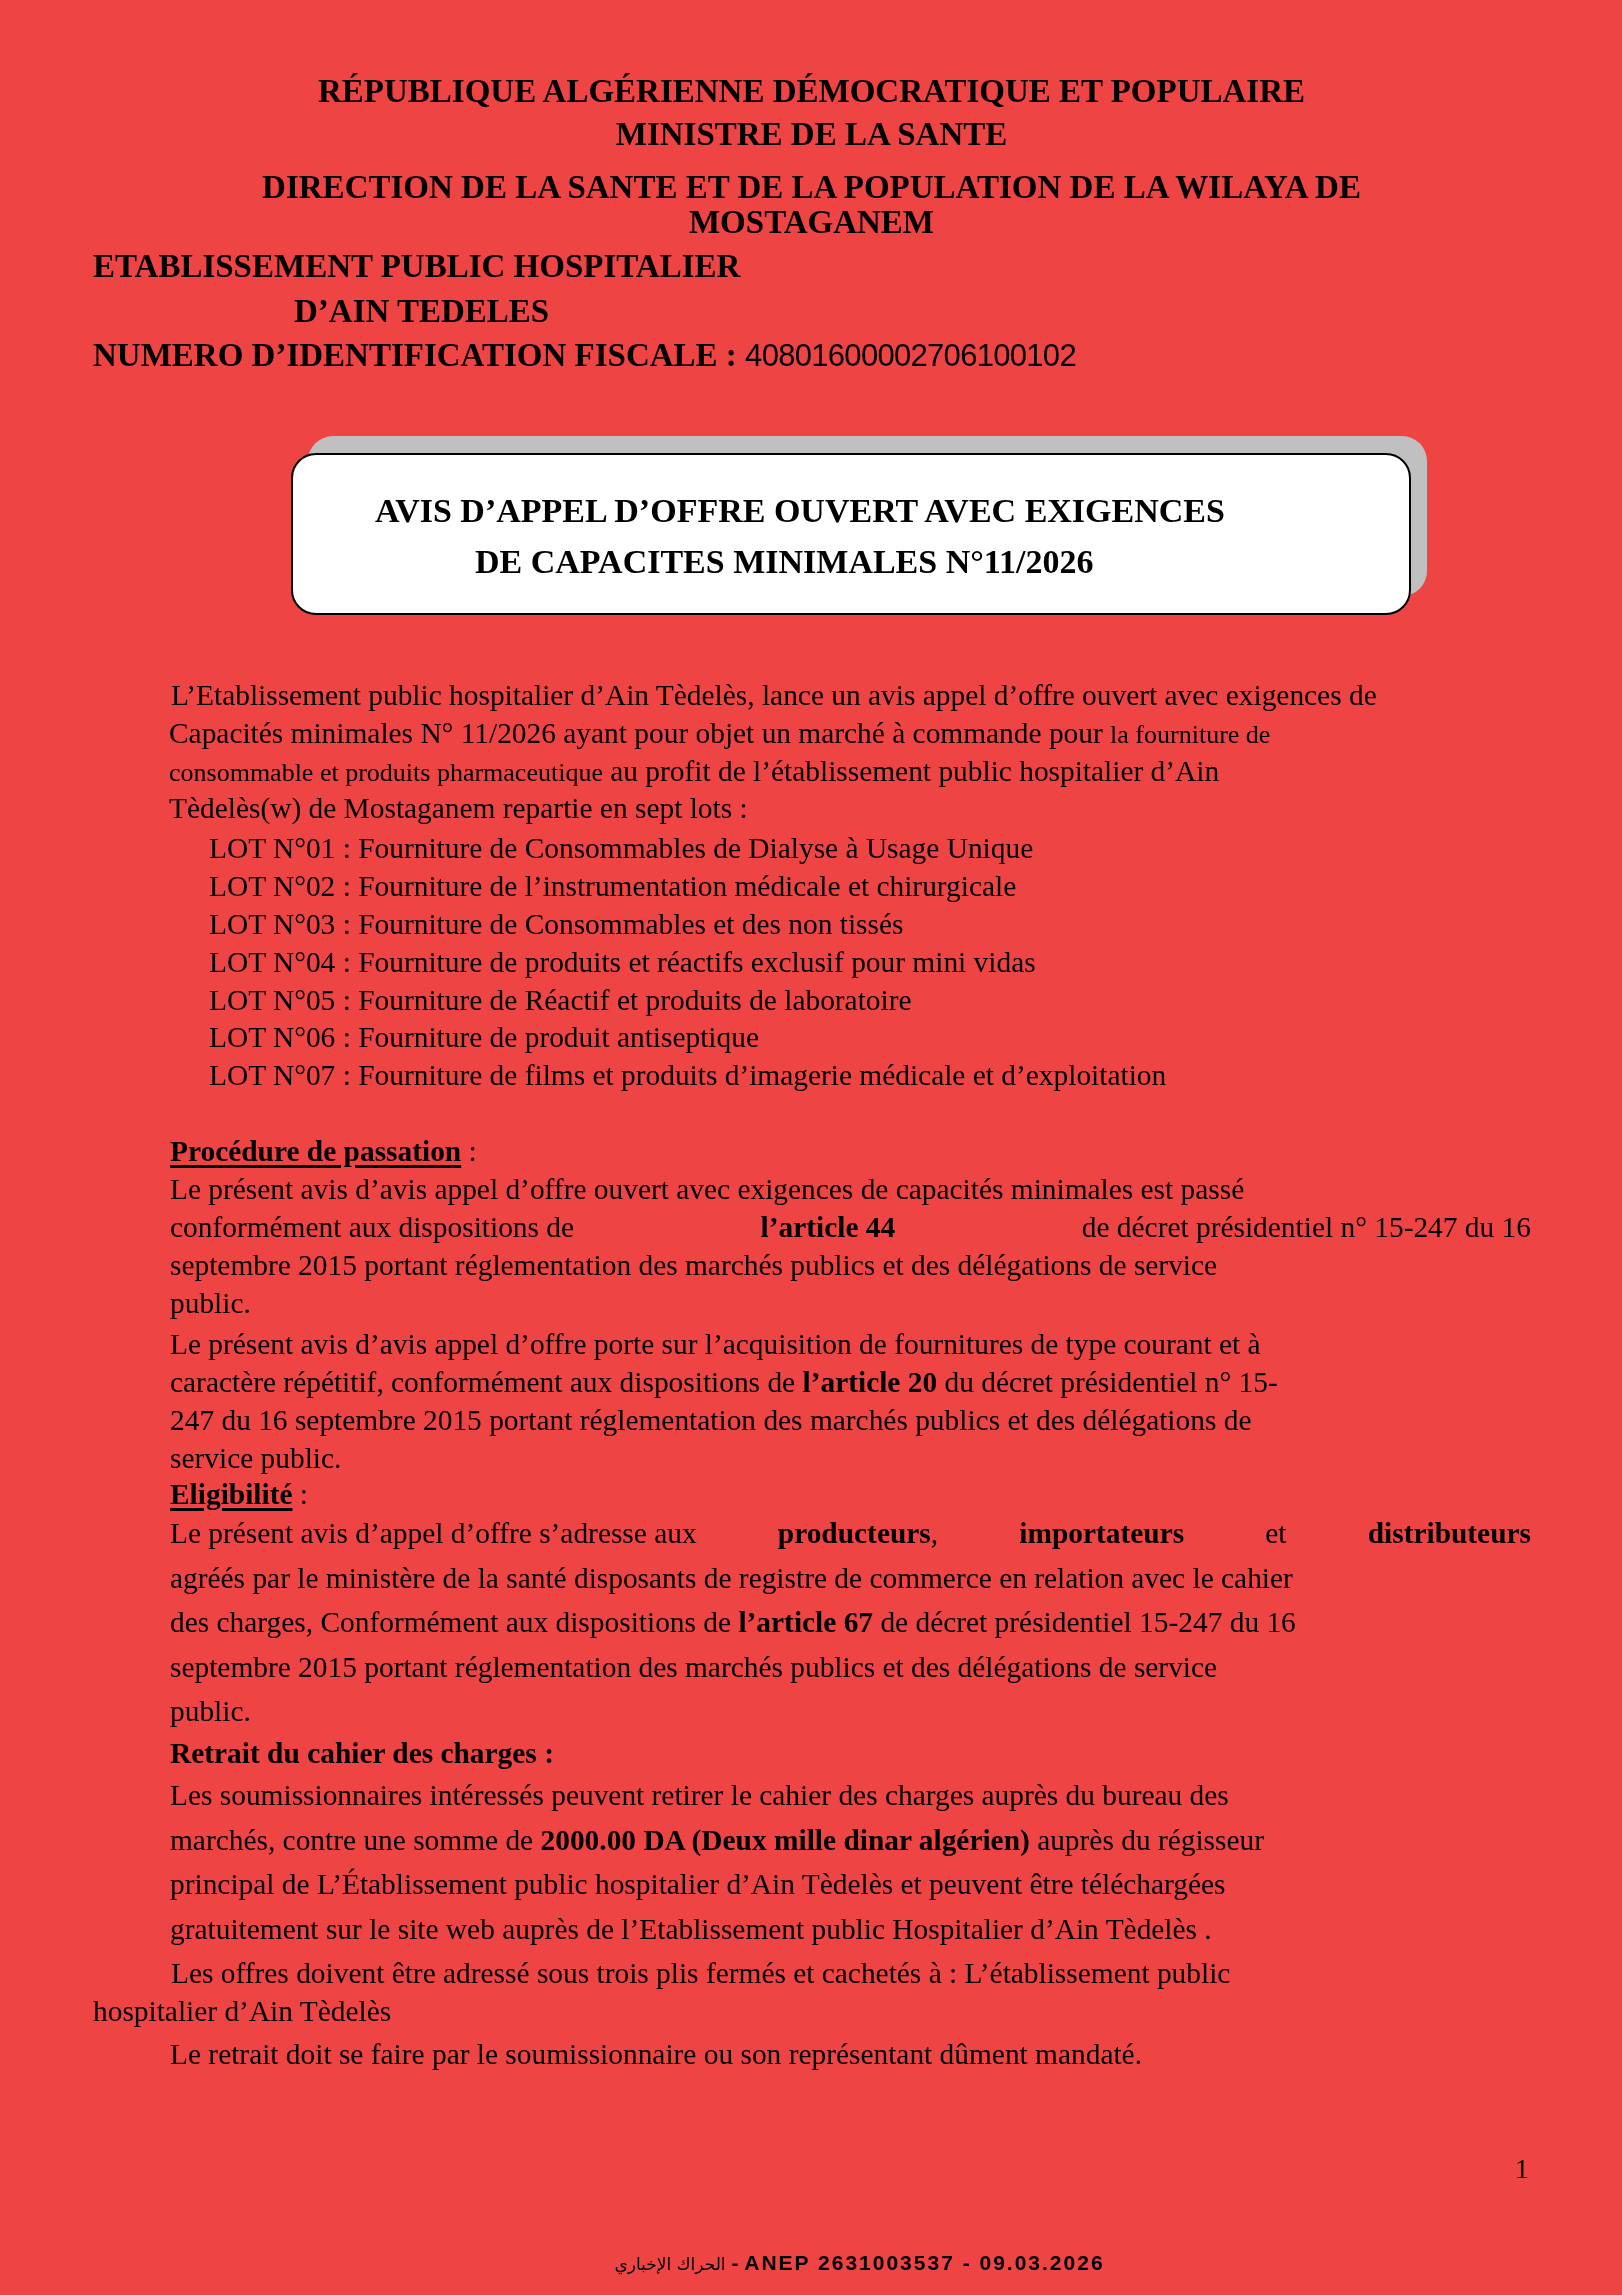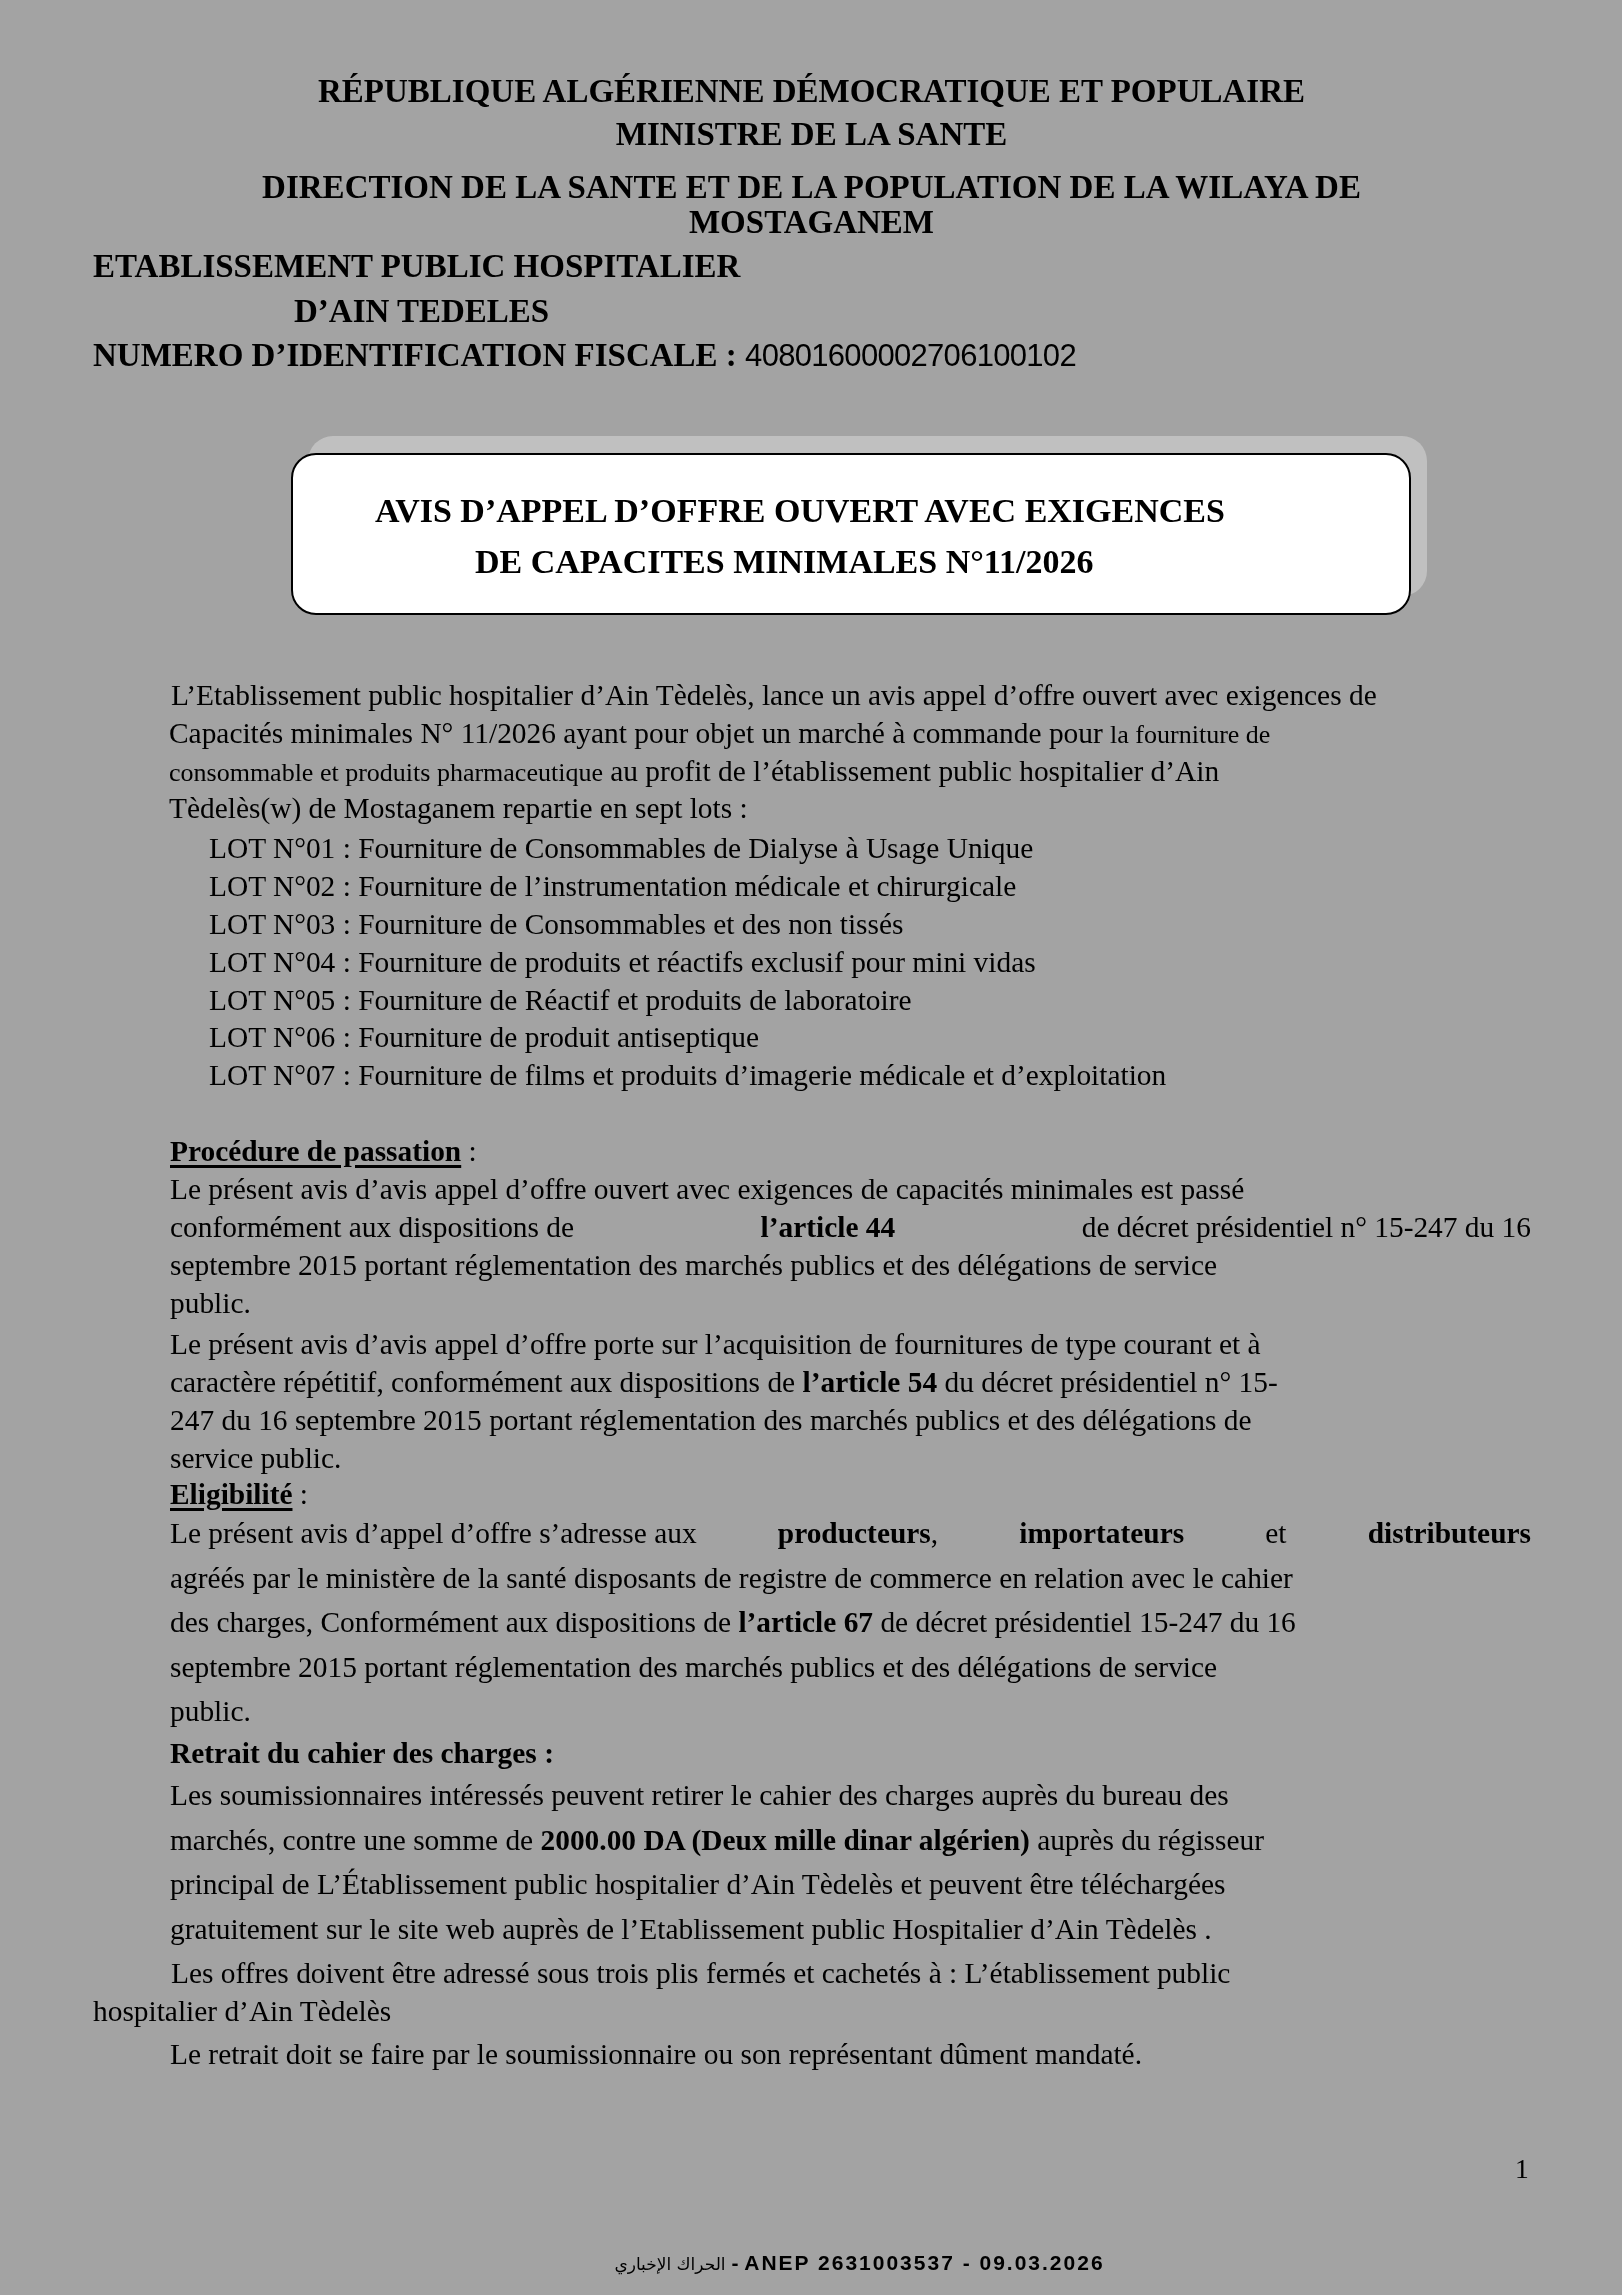--- a/index.html
+++ b/index.html
@@ -1,17 +1,17 @@
 <!DOCTYPE html>
 <html style="font-size:10.5px"><head>
 <meta charset="utf-8">
 <style>
   html, body { margin:0; padding:0; background:#ffffff; }
   body { width:1623px; height:2295px; position:relative; overflow:hidden; color:#000; }
-  .page { position:absolute; left:0; top:0; width:1623px; height:2295px; background:#a3a3a3; }
+  .page { position:absolute; left:0; top:0; width:1623px; height:2295px; background:#ef4444; }
   .hdr { position:absolute; left:0; width:1623px; font-family:"Liberation Serif", serif; font-weight:bold; font-size:33px; line-height:39px; white-space:nowrap; }
   .hdr.center { text-align:center; }
   .fiscal-num { font-family:"Liberation Sans", sans-serif; font-weight:normal; font-size:31px; letter-spacing:-0.7px; }
   .box-shadow { position:absolute; left:308px; top:436px; width:1119px; height:160px; background:#c0c0c0; border-radius:25px; }
   .box { position:absolute; left:291px; top:453px; width:1116px; height:158px; background:#fff; border:2px solid #000; border-radius:25px; }
   .box-line { position:absolute; left:0; width:100%; font-family:"Liberation Serif", serif; font-weight:bold; font-size:34px; line-height:41px; white-space:nowrap; }
   .t { position:absolute; font-family:"Liberation Serif", serif; font-size:29.4px; line-height:37px; white-space:nowrap; }
   .j { position:absolute; left:170px; width:1361px; font-family:"Liberation Serif", serif; font-size:29.4px; line-height:37px; text-align:justify; text-align-last:justify; white-space:nowrap; display:flex; justify-content:space-between; }
   .small { font-size:26px; }
   .b { font-weight:bold; }
@@ -74,21 +74,21 @@
   </div>
   <div class="j" style="top:1247px;">
       <span>septembre 2015 portant réglementation des marchés publics et des délégations de service</span>
     </div>
   <div class="t" style="left:170px; top:1285px;">public.</div>
 
   <div class="j" style="top:1326px;">
       <span>Le présent avis d’avis appel d’offre porte sur l’acquisition de fournitures de type courant et à</span>
     </div>
   <div class="t" style="left:170px; top:1364px;">
-    <span>caractère répétitif, conformément aux dispositions de </span><span class="b">l’article 54</span><span> du décret présidentiel n° 15-</span>
+    <span>caractère répétitif, conformément aux dispositions de </span><span class="b">l’article 20</span><span> du décret présidentiel n° 15-</span>
   </div>
   <div class="t" style="left:170px; top:1402px;">247 du 16 septembre  2015 portant réglementation des marchés publics et des délégations de</div>
   <div class="t" style="left:170px; top:1440px;">service public.</div>
 
   <div class="t" style="left:170px; top:1476px;">
     <span class="b u">Eligibilité</span><span> :</span>
   </div>
   <div class="t" style="left:170px; top:1515px; width:1361px; display:flex; justify-content:space-between;gap:6px;">
     <span>Le présent avis d’appel d’offre s’adresse aux </span>
       <span><span class="b">producteurs</span><span>, </span></span>

